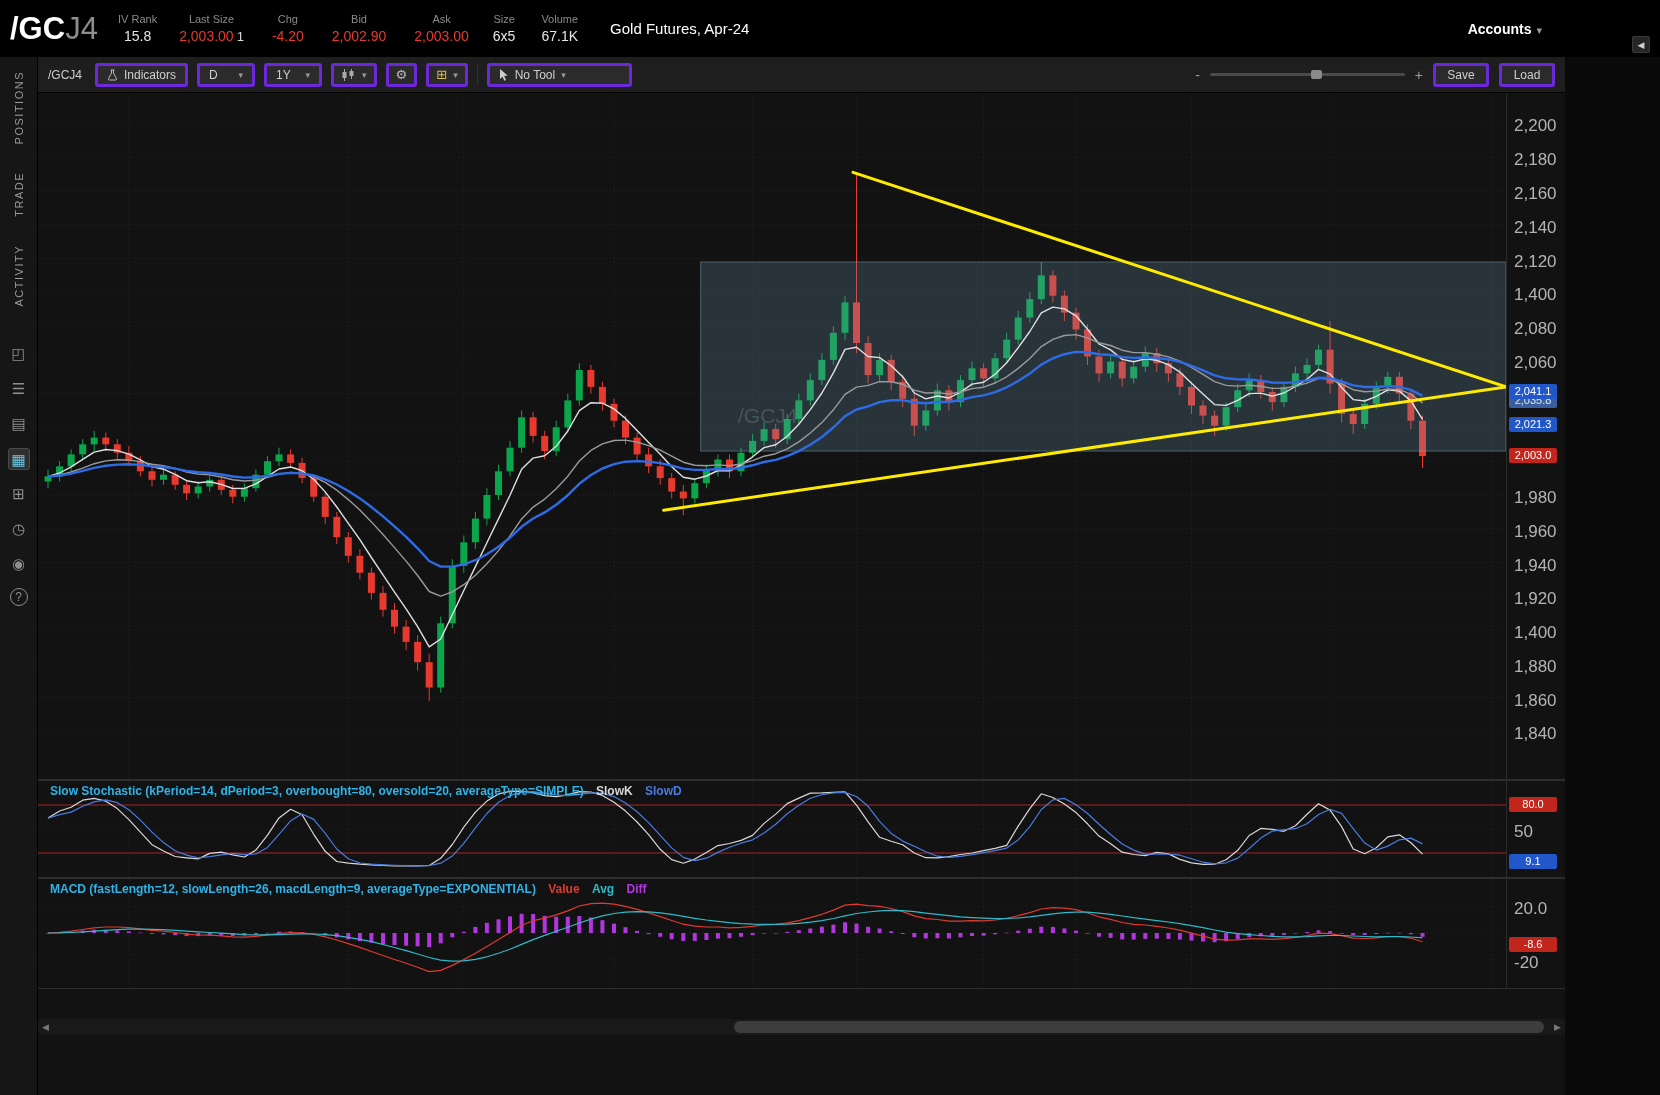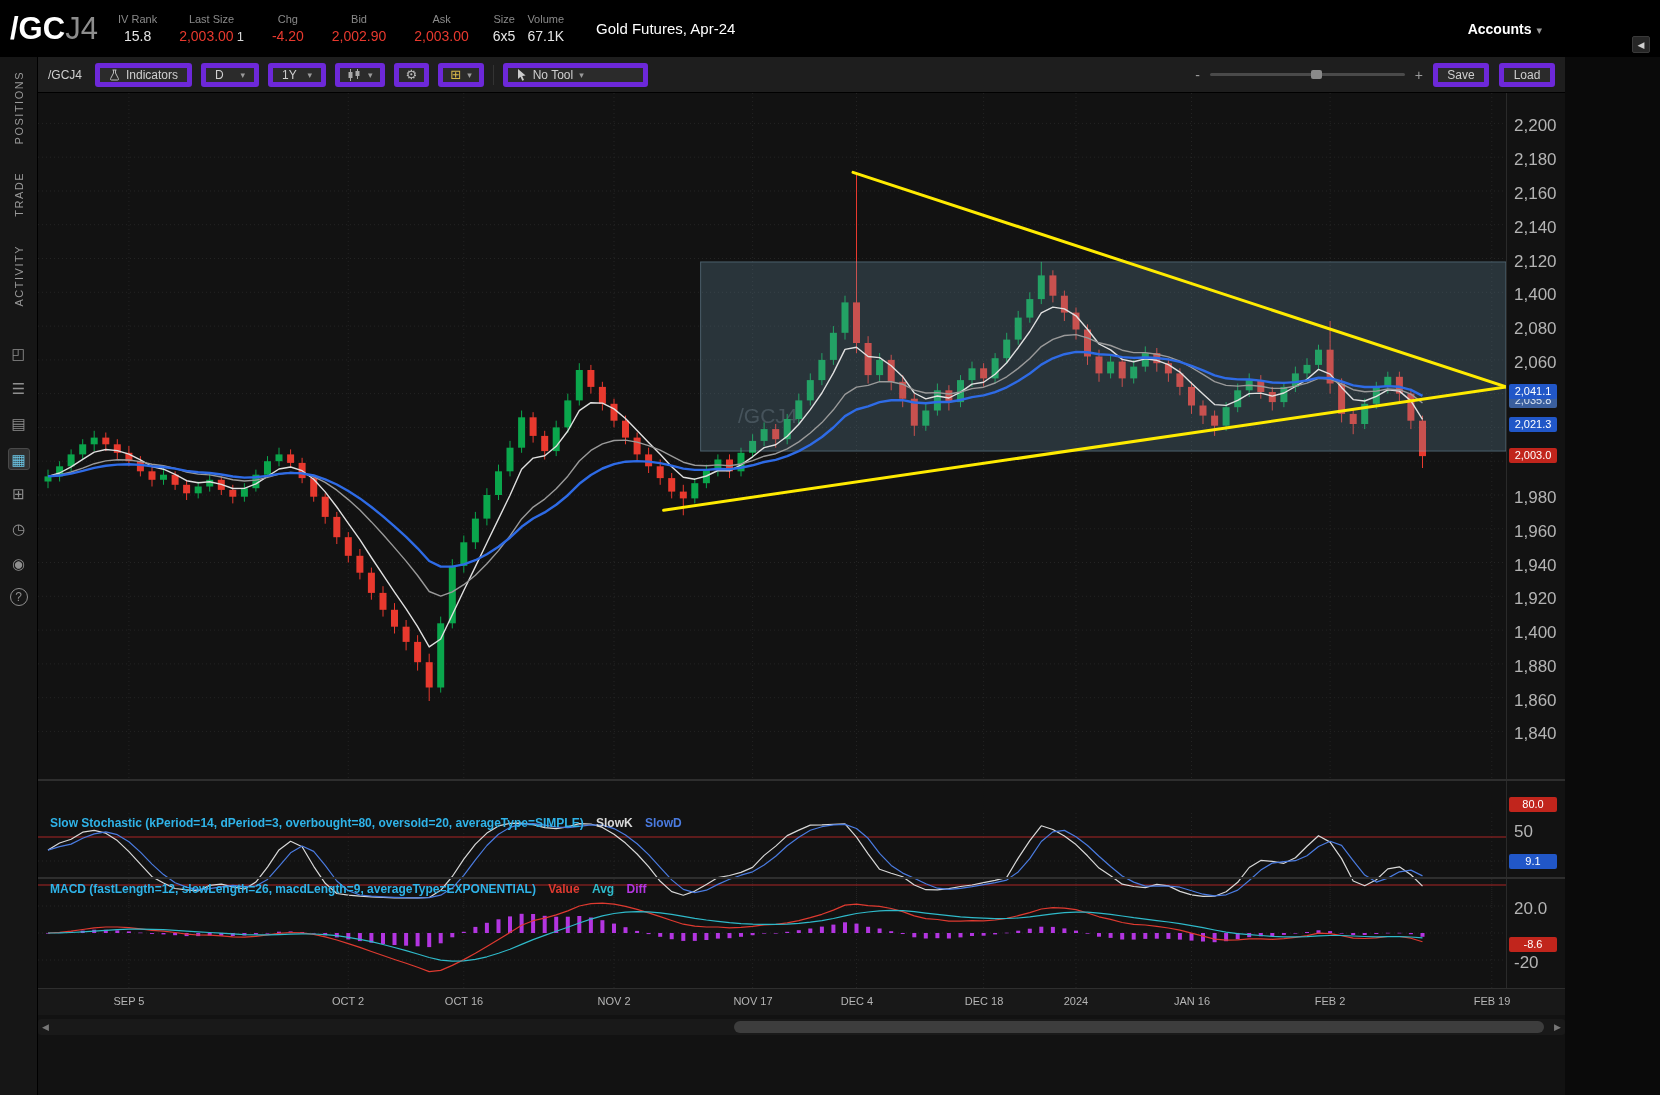--- a/index.html
+++ b/index.html
@@ -32,36 +32,36 @@
   .sicon.active { background:#303030; border:1px solid #4a4a4a; border-radius:3px; color:#6cc8e8; }
   .sicon.round { border:1px solid #8f8f8f; border-radius:50%; font-size:12px; width:18px; height:18px; line-height:16px; }
 
   
   #chart-area { position:absolute; left:38px; top:57px; width:1527px; height:1038px; background:#121212; }
   #right-gutter { position:absolute; left:1565px; top:57px; width:95px; height:1038px; background:#0a0a0a; }
 
   #toolbar { position:absolute; left:0; top:0; width:1527px; height:36px; background:#1e1e1e;
     border-bottom:1px solid #000; display:flex; align-items:center; padding:0 10px; gap:9px; }
   .tb-sym { color:#cfcfcf; font-size:12px; margin-right:4px; }
-  .tb-btn { background:#2b2b2b; border:5px solid #6d28d9; border-radius:3px; height:24px;
+  .tb-btn { background:#2b2b2b; border:3px solid #6d28d9; border-radius:3px; height:24px;
     color:#cfcfcf; font-size:12px; display:flex; align-items:center; gap:6px; padding:0 9px; cursor:pointer;
     font-family:inherit; }
   .tb-btn .chev { font-size:9px; color:#9a9a9a; }
   .tb-btn.icon-only { padding:0 7px; }
   .tb-sep { width:1px; height:20px; background:#333; }
   #tb-right { margin-left:auto; display:flex; align-items:center; gap:10px; }
   .zoom-sign { color:#9a9a9a; font-size:14px; cursor:pointer; }
   #zoom-track { width:195px; height:3px; background:#4a4a4a; border-radius:2px; position:relative; cursor:pointer; }
   #zoom-thumb { position:absolute; left:52%; top:-3px; width:11px; height:9px; background:#8a8a8a; border-radius:2px; }
 
   
   #main-plot  { position:absolute; left:0; top:36px;  width:1468px; height:686px; }
   #main-axis  { position:absolute; left:1468px; top:36px; width:59px; height:686px; border-left:1px solid #2a2a2a; }
   #sep1 { position:absolute; left:0; top:722px; width:1527px; height:2px; background:#2e2e2e; }
-  #stoch-plot { position:absolute; left:0; top:724px; width:1468px; height:96px;margin-top:32px; }
+  #stoch-plot { position:absolute; left:0; top:724px; width:1468px; height:96px; }
   #stoch-axis { position:absolute; left:1468px; top:724px; width:59px; height:96px; border-left:1px solid #2a2a2a; }
   #sep2 { position:absolute; left:0; top:820px; width:1527px; height:2px; background:#2e2e2e; }
   #macd-plot  { position:absolute; left:0; top:822px; width:1468px; height:109px; }
   #macd-axis  { position:absolute; left:1468px; top:822px; width:59px; height:109px; border-left:1px solid #2a2a2a; }
   #sep3 { position:absolute; left:0; top:931px; width:1527px; height:1px; background:#2e2e2e; }
   #time-axis  { position:absolute; left:0; top:932px; width:1527px; height:26px; background:#181818; }
   .tlbl { position:absolute; top:6px; width:64px; text-align:center; font-size:11px; color:#b5b5b5; }
   #scrollbar { position:absolute; left:0; top:962px; width:1527px; height:16px; background:#191919; border-radius:3px; }
   #scroll-thumb { position:absolute; left:45.6%; width:53%; top:2px; height:12px; background:#3d3d3d; border-radius:6px; cursor:pointer; }
   .scroll-arrow { position:absolute; top:3px; color:#777; font-size:9px; cursor:pointer; }
@@ -103,21 +103,21 @@
     <div class="stat-value"><span class="v down">-4.20</span></div>
   </div>
   <div class="stat" style="margin-right:28px;">
     <div class="stat-label">Bid</div>
     <div class="stat-value"><span class="v down">2,002.90</span></div>
   </div>
   <div class="stat" style="margin-right:24px;">
     <div class="stat-label">Ask</div>
     <div class="stat-value"><span class="v down">2,003.00</span></div>
   </div>
-  <div class="stat" style="margin-right:12px;">
+  <div class="stat" style="margin-right:26px;">
     <div class="stat-label">Size</div>
     <div class="stat-value"><span class="v">6x5</span></div>
   </div>
   <div class="stat">
     <div class="stat-label">Volume</div>
     <div class="stat-value"><span class="v">67.1K</span></div>
   </div>
   <div id="desc">Gold Futures, Apr-24</div>
   <div id="accounts">
     <span>Accounts</span><span class="chev">▾</span>
@@ -678,32 +678,19 @@
       <span class="lg mdiff">Diff</span>
     </div>
   </div>
   <div id="macd-axis">
       <span class="axlbl" style="top:20px">20.0</span>
       <span class="badge red" style="top:57.599999999999994px">-8.6</span>
       <span class="axlbl" style="top:74px">-20</span>
     </div>
   <div id="sep3"></div>
 
-  <div id="time-axis">
-      <span class="tlbl" style="left:59px">SEP 5</span>
-      <span class="tlbl" style="left:278px">OCT 2</span>
-      <span class="tlbl" style="left:394px">OCT 16</span>
-      <span class="tlbl" style="left:544px">NOV 2</span>
-      <span class="tlbl" style="left:683px">NOV 17</span>
-      <span class="tlbl" style="left:787px">DEC 4</span>
-      <span class="tlbl" style="left:914px">DEC 18</span>
-      <span class="tlbl" style="left:1006px">2024</span>
-      <span class="tlbl" style="left:1122px">JAN 16</span>
-      <span class="tlbl" style="left:1260px">FEB 2</span>
-      <span class="tlbl" style="left:1422px">FEB 19</span>
-    </div>
 
   <div id="scrollbar">
     <span class="scroll-arrow" id="scroll-left">◀</span>
     <div id="scroll-thumb"></div>
     <span class="scroll-arrow" id="scroll-right">▶</span>
   </div>
 </div>
 
 </body></html>

